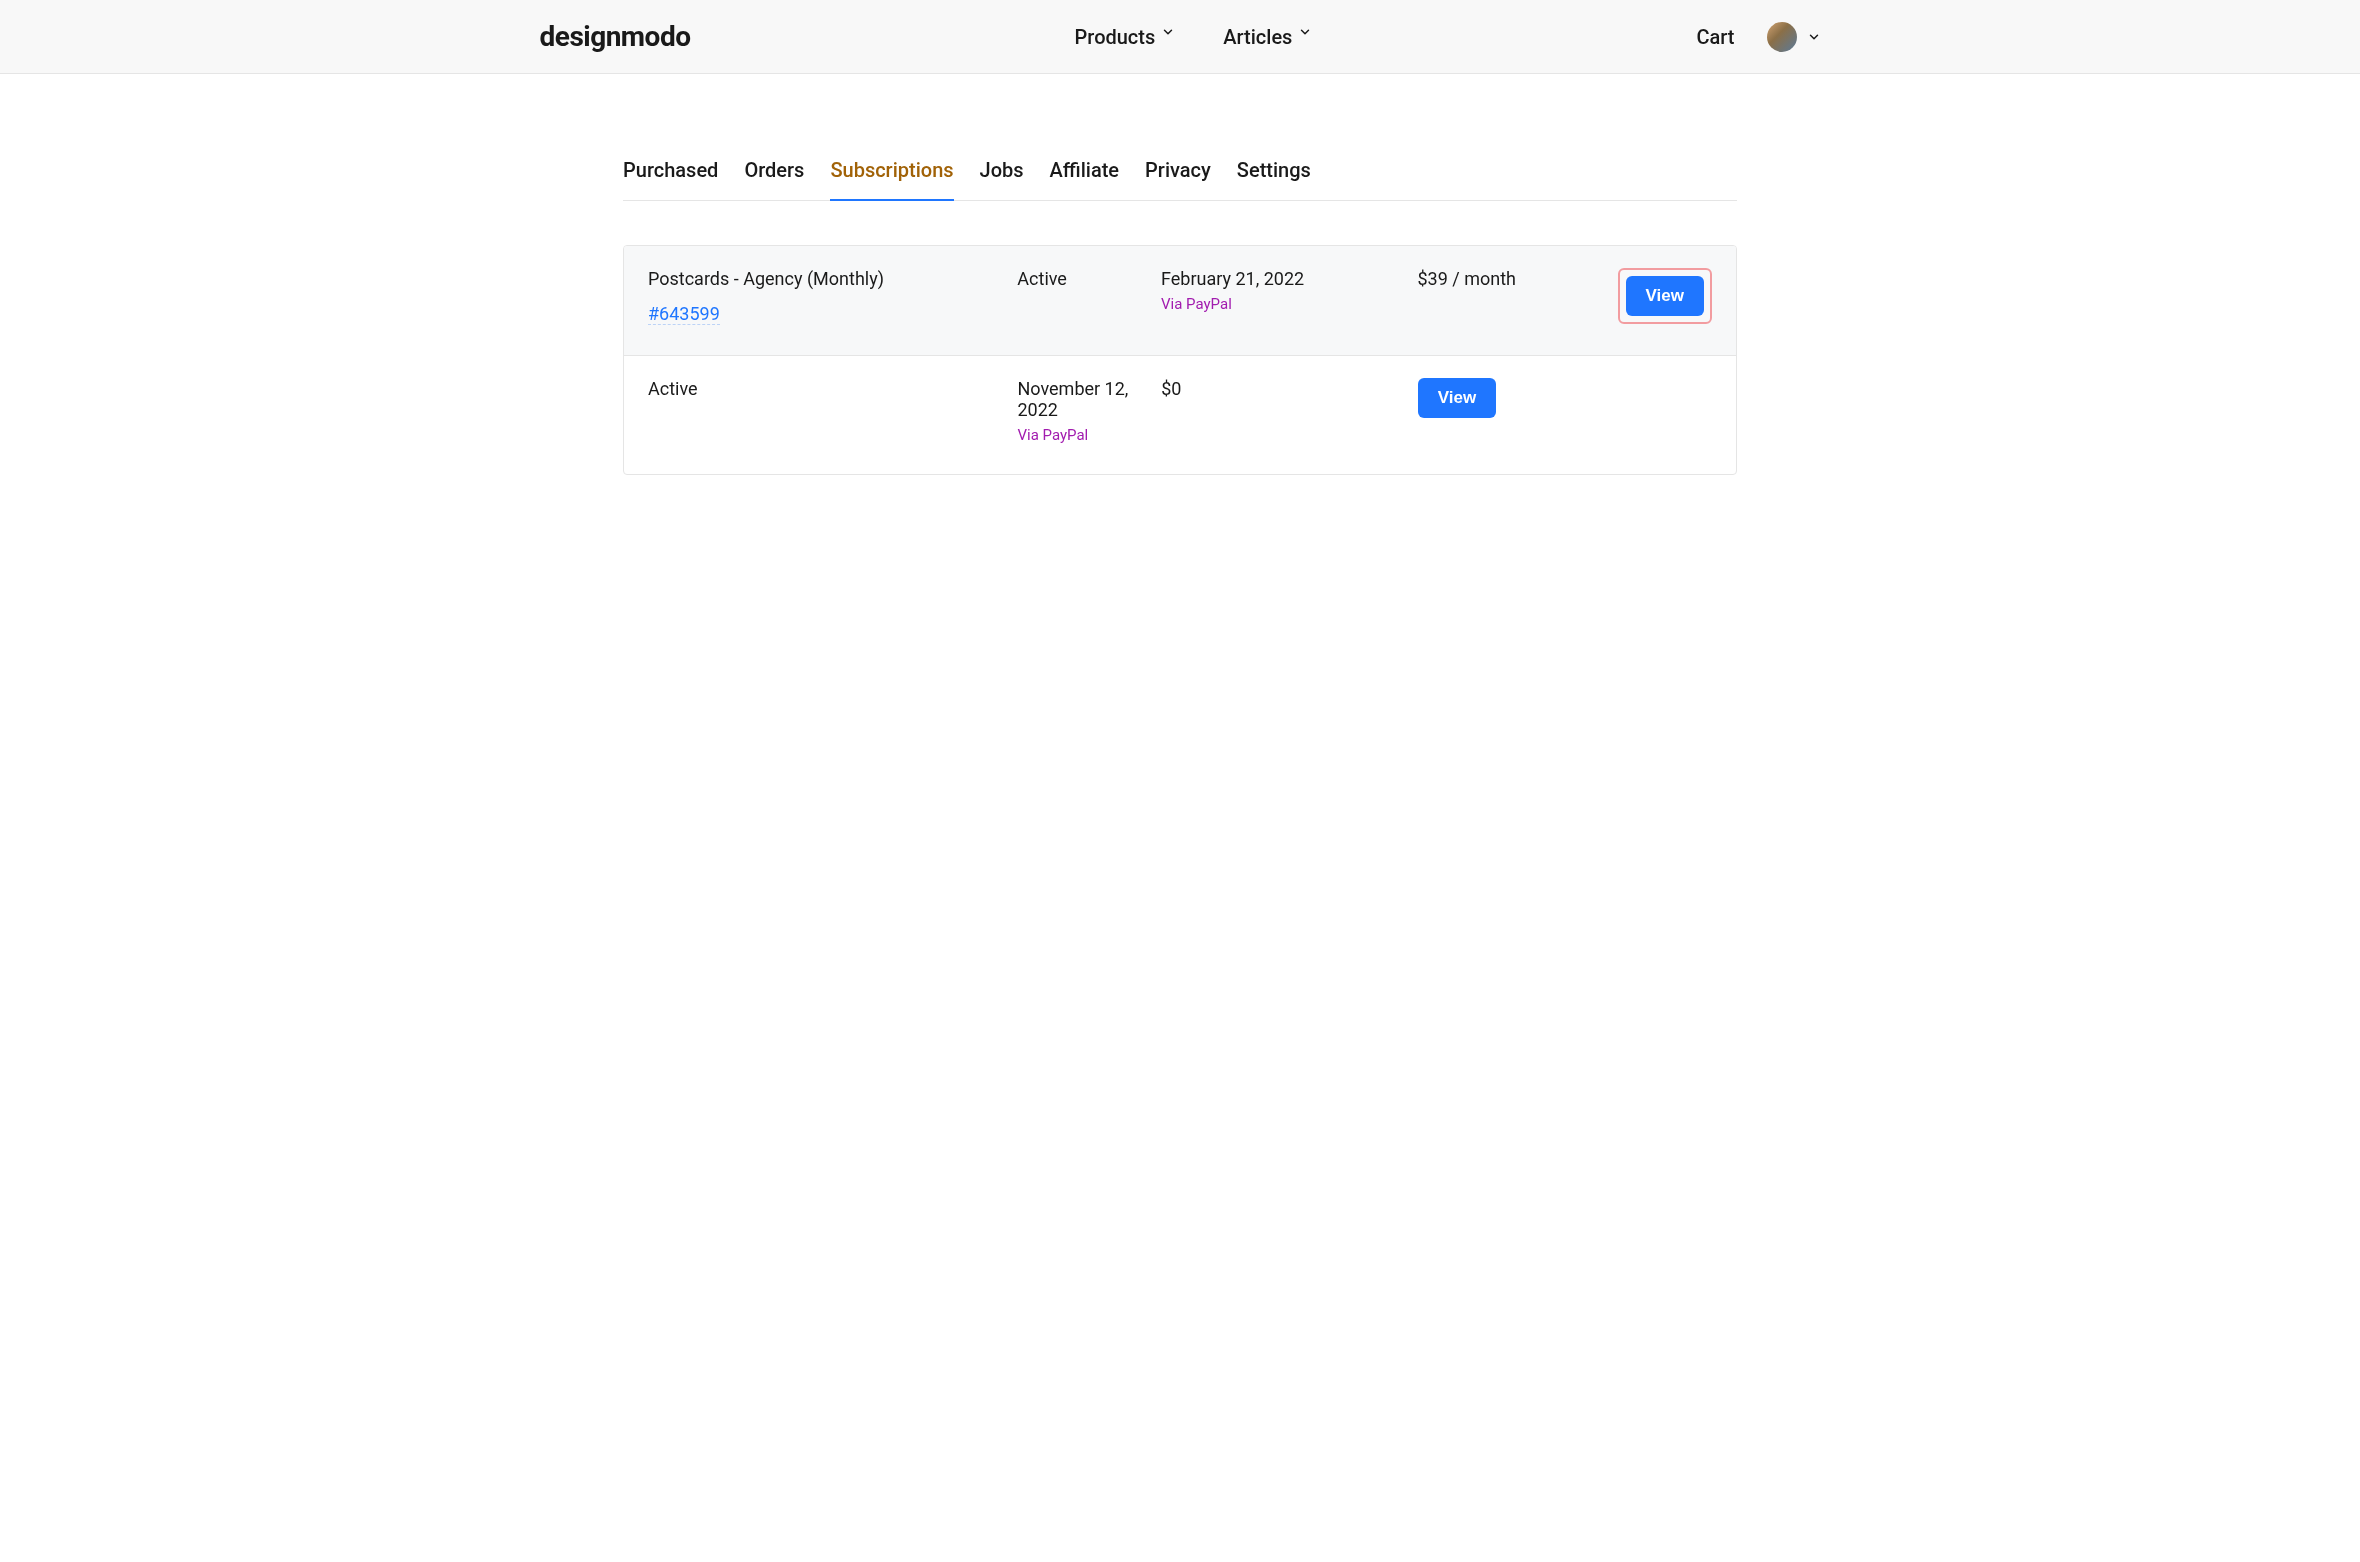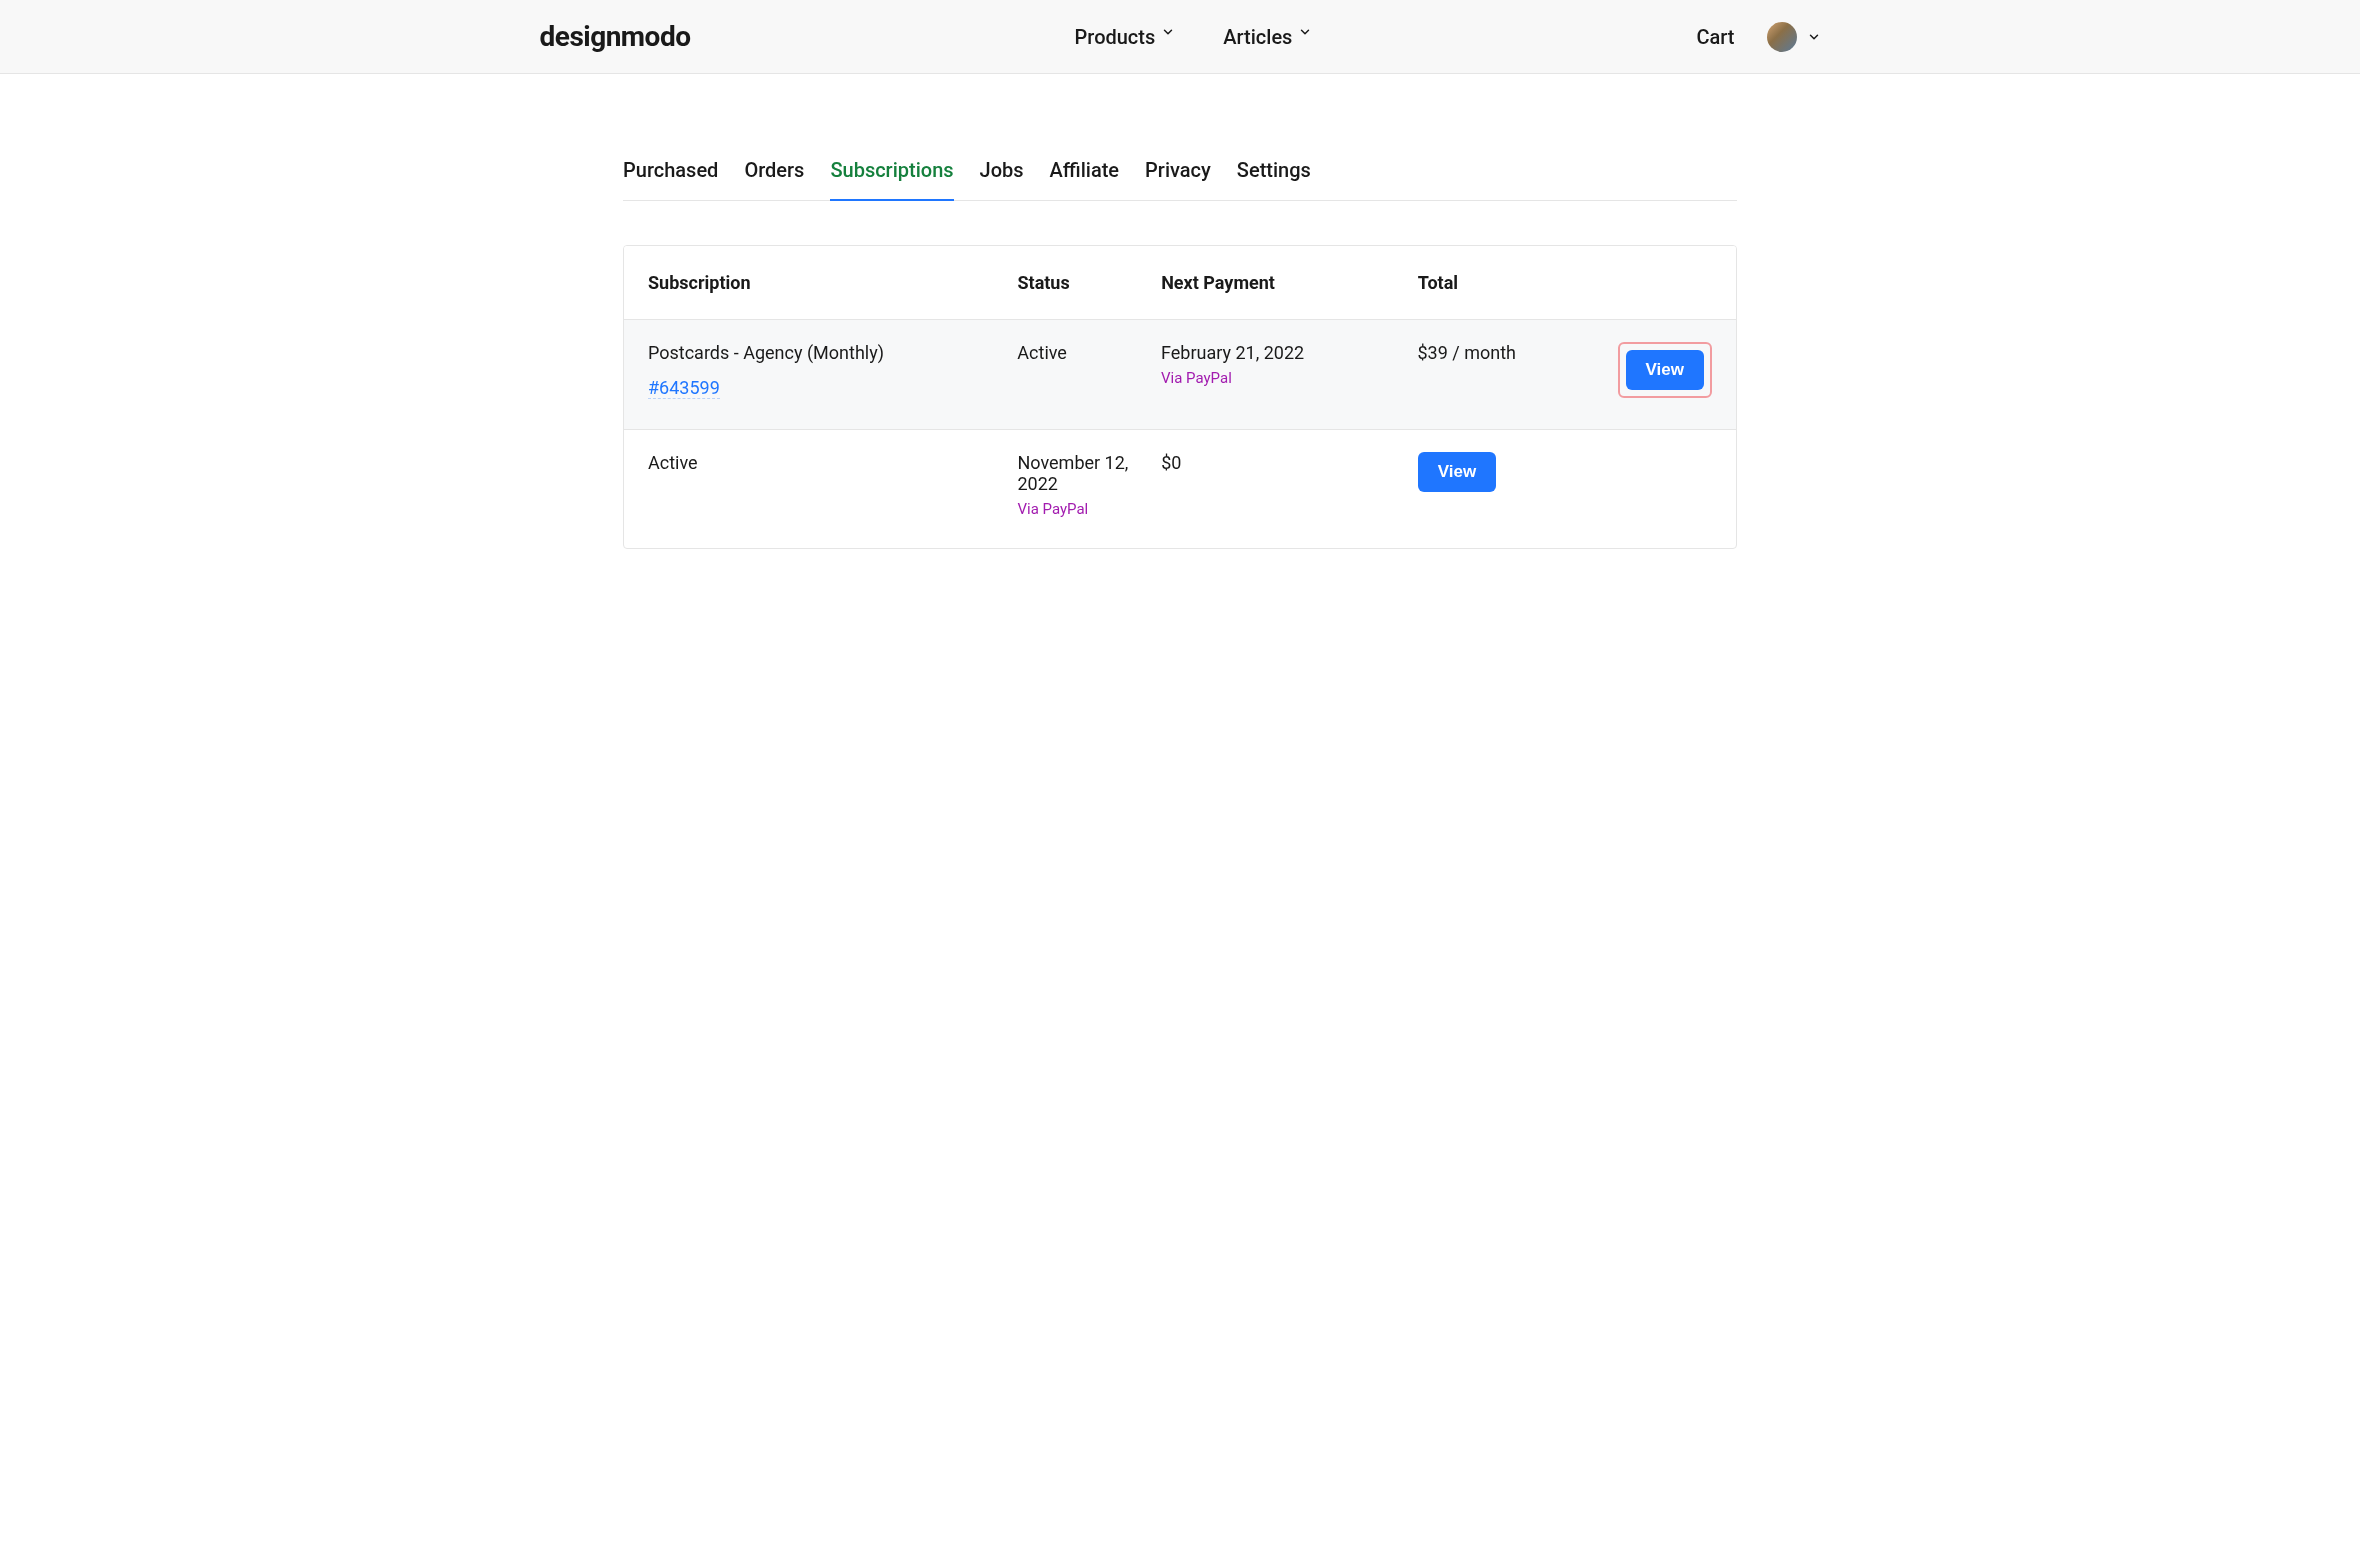--- a/index.html
+++ b/index.html
@@ -90,21 +90,21 @@
   }
   .tab {
     font-size: 20px;
     font-weight: 500;
     color: #1a1a1a;
     padding-bottom: 18px;
     cursor: pointer;
     position: relative;
   }
   .tab.active {
-    color: #15803d;
+    color: #a16207;
   }
   .tab.active::after {
     content: "";
     position: absolute;
     left: 0; right: 0; bottom: -1px;
     height: 2px;
     background: #1f76ff;
   }
   .table-wrap {
     margin-top: 44px;
@@ -227,27 +227,20 @@
       <div class="tab">Purchased</div>
       <div class="tab">Orders</div>
       <div class="tab active">Subscriptions</div>
       <div class="tab">Jobs</div>
       <div class="tab">Affiliate</div>
       <div class="tab">Privacy</div>
       <div class="tab">Settings</div>
     </div>
 
   <div class="table-wrap">
-    <div class="table-header">
-      <div class="th">Subscription</div>
-      <div class="th">Status</div>
-      <div class="th">Next Payment</div>
-      <div class="th">Total</div>
-      <div></div>
-    </div>
     <div id="table-body">
         <div class="table-row highlight">
           <div class="cell"><div class="sub-names">
               <div>Postcards - Agency (Monthly)</div>
             </div><div class="sub-id">#643599</div></div>
           <div class="cell">Active</div>
           <div class="cell">
             <div>February 21, 2022</div>
             <div class="payment-sub">Via PayPal</div>
           </div>

